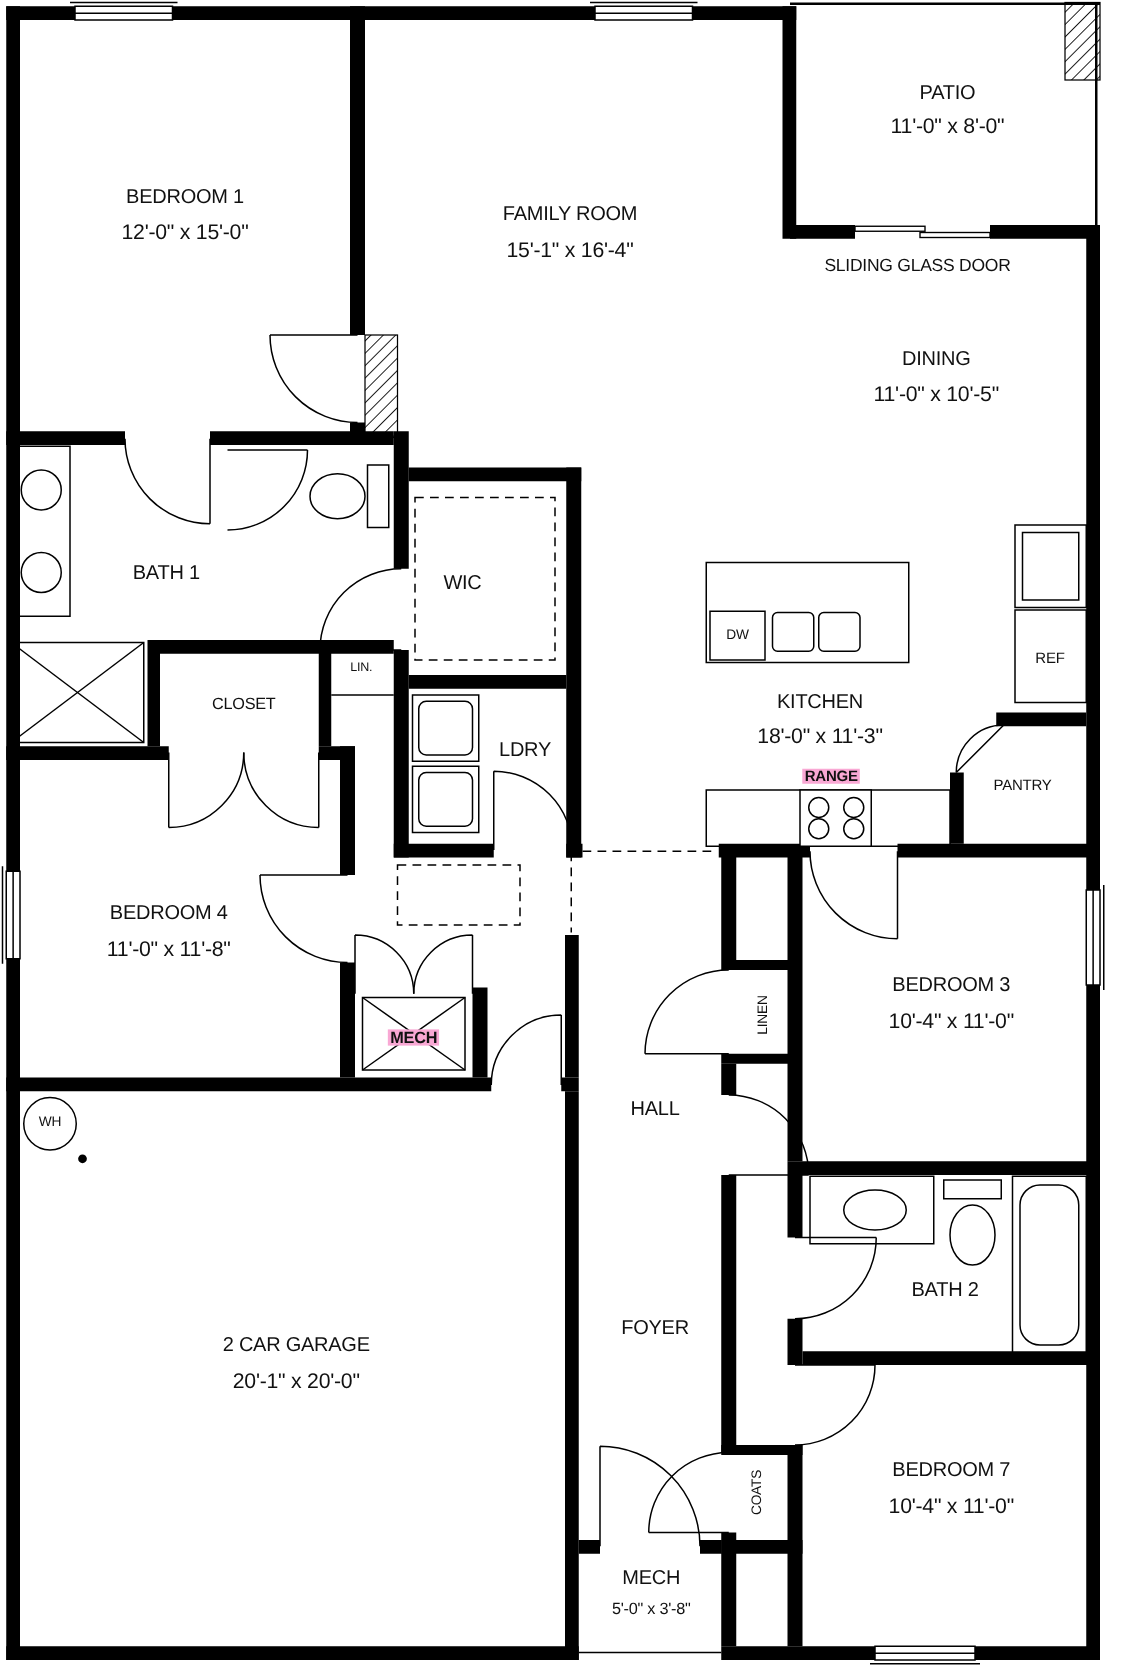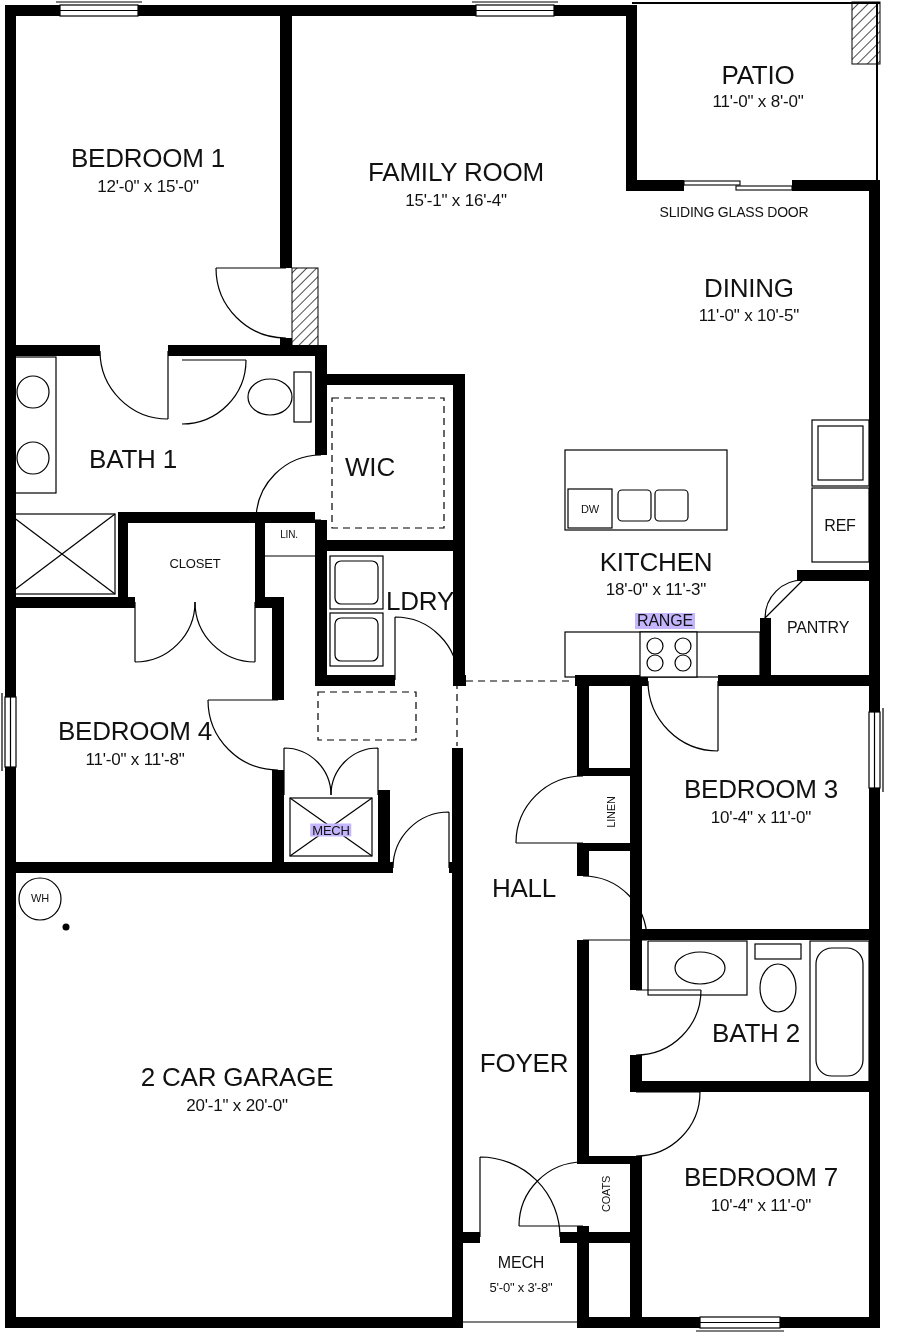--- a/index.html
+++ b/index.html
@@ -5,26 +5,26 @@
   html,body{margin:0;padding:0;background:#fff;}
   .plan{
     position:relative;width:900px;height:1333px;background:#fff;
     font-family:"Liberation Sans",sans-serif;color:#111;overflow:hidden;
   }
   .plan svg{position:absolute;left:0;top:0;}
   .lbl{
     position:absolute;transform:translate(-50%,-50%);
     white-space:nowrap;letter-spacing:-0.2px;line-height:1;color:#111;
   }
-  .room{font-size:26px;}
+  .room{font-size:16px;}
   .dim{font-size:17px;}
   .s16{font-size:16px}.s14{font-size:14px}.s13{font-size:13px}
-  .s12{font-size:16px}.s11{font-size:11px}.s10{font-size:10px}
+  .s12{font-size:12px}.s11{font-size:11px}.s10{font-size:10px}
   .vert{transform:translate(-50%,-50%) rotate(-90deg);}
-  .bg{background:#c4b5fd;padding:0 2px;}
+  .bg{background:#f9a8d4;padding:0 2px;font-weight:bold;}
 </style>
 </head>
 <body>
 
 <div class="plan">
 
 <svg width="900" height="1333" viewBox="0 0 900 1333">
   <defs>
     <pattern id="hatch" width="7" height="7" patternUnits="userSpaceOnUse" patternTransform="rotate(45)">
       <line x1="0" y1="0" x2="0" y2="7" stroke="#000" stroke-width="1.4"></line>

